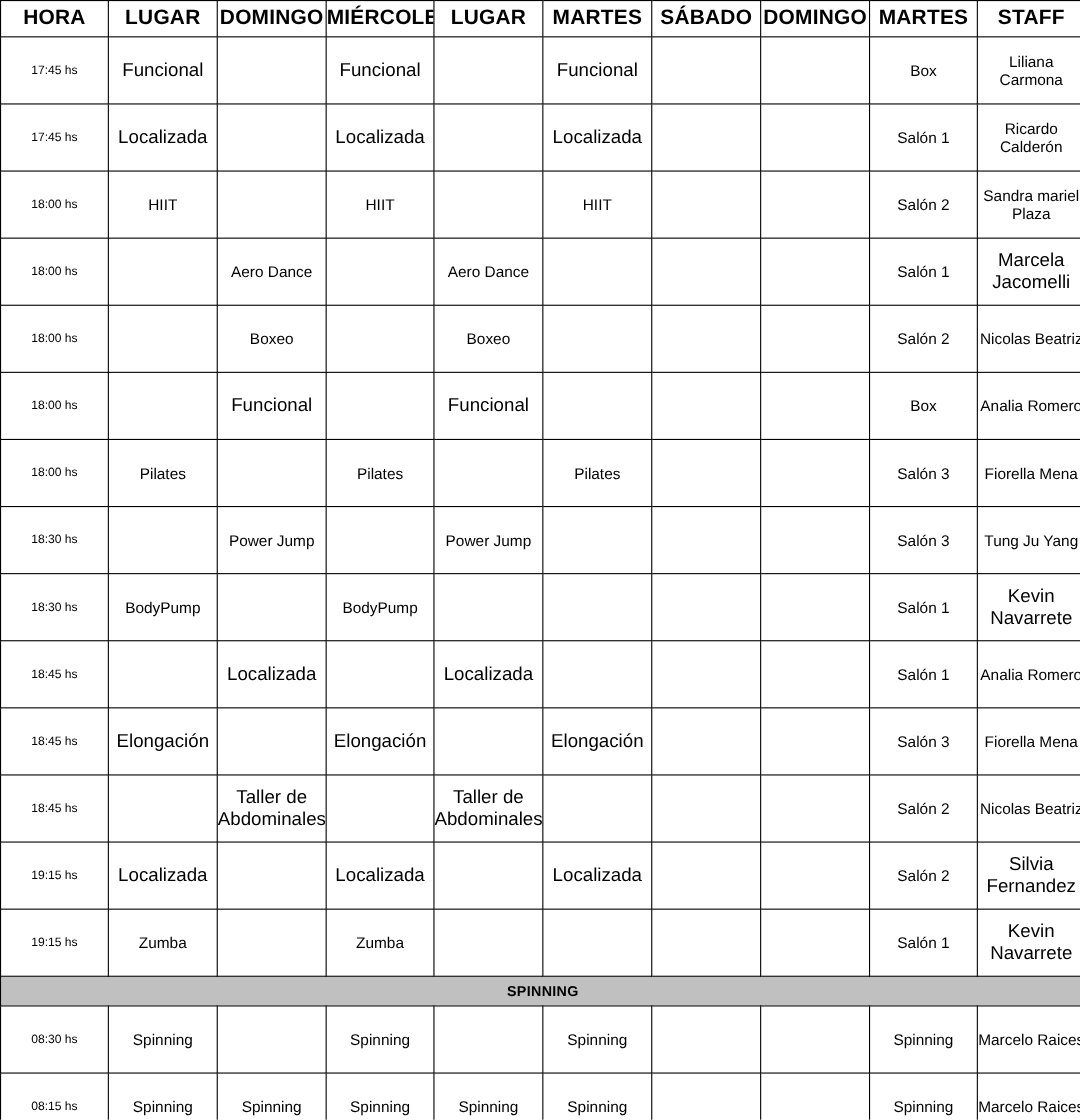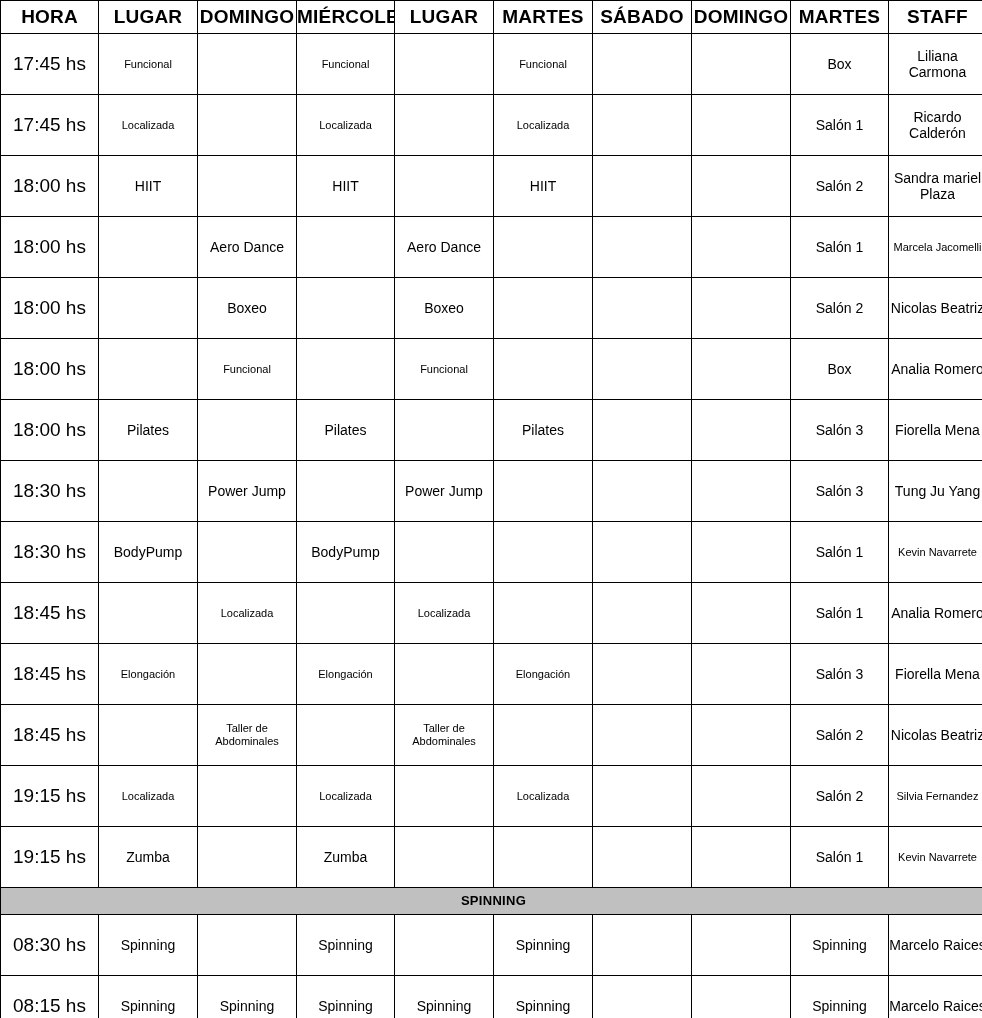--- a/index.html
+++ b/index.html
@@ -32,24 +32,24 @@
     font-size: 19px;
     font-weight: bold;
     letter-spacing: 0.2px;
   }
   tbody td {
     height: 60px;
     font-size: 14px;
     line-height: 1.15;
   }
   td.hora {
-    font-size: 19px;
+    font-size: 11px;
   }
   td.small {
-    font-size: 11px;
+    font-size: 17px;
   }
   td.section {
     background: #c0c0c0;
     font-weight: bold;
     font-size: 13px;
     height: 26px;
     letter-spacing: 0.3px;
   }
   
   col.c-hora    { width: 98px; }

